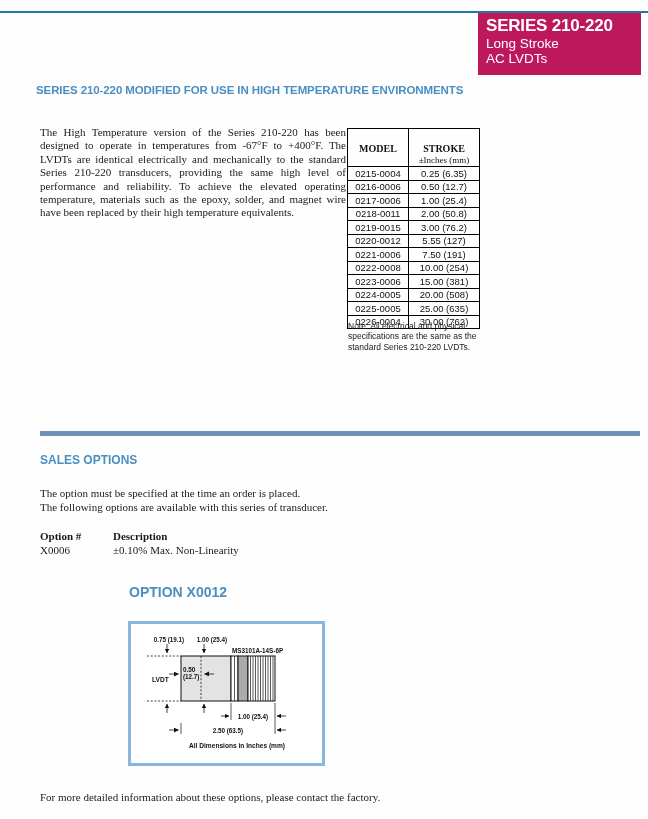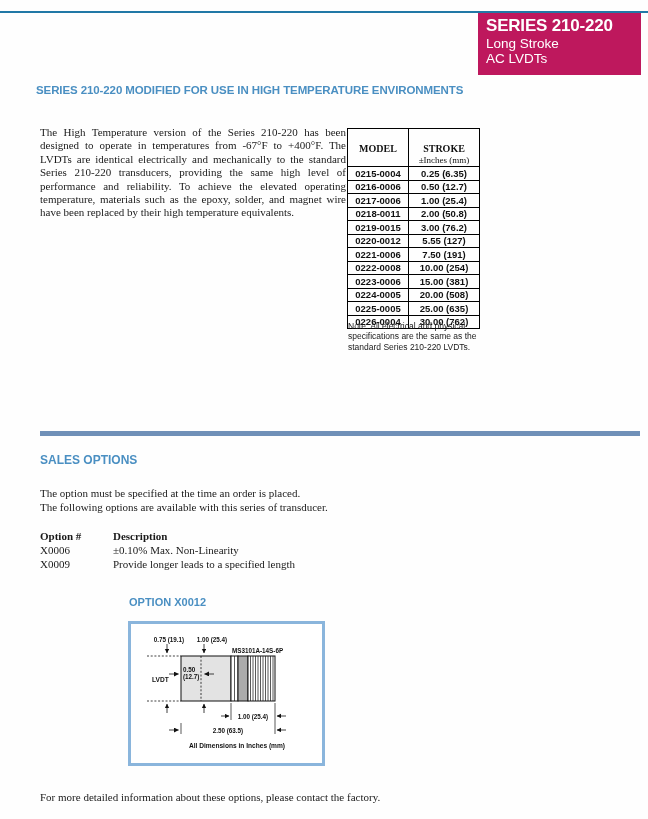--- a/index.html
+++ b/index.html
@@ -13,32 +13,32 @@
   .header-box{
     left:478px;top:13px;width:163px;height:62px;background:#be185d;color:#ffffff;
     box-sizing:border-box;padding:3px 0 0 8px;font-family:"Liberation Sans",sans-serif;
   }
   .hb-title{font-size:17px;font-weight:bold;line-height:20px;letter-spacing:-0.2px;}
   .hb-sub{font-size:13.5px;line-height:15px;}
   
   .blue-heading{color:#4a8fc2;font-family:Liberation Sans, sans-serif;font-weight:bold;}
   .h1{left:36px;top:84px;width:590px;font-size:11.5px;letter-spacing:-0.1px;}
   .h2{left:40px;top:453px;font-size:12px;}
-  .h3{left:129px;top:596px;font-size:11px;}
+  .h3{left:129px;top:584px;font-size:14px;}
   
   .intro-par{left:40px;top:126px;width:306px;font-size:11px;line-height:13.4px;text-align:justify;}
   
   .stroke-table{left:347px;top:128px;border-collapse:collapse;
     font-family:"Liberation Sans",sans-serif;font-size:9.5px;color:#111;}
   .stroke-table td,.stroke-table th{border:1px solid #000;text-align:center;padding:0;}
   .stroke-table th{font-size:10px;vertical-align:top;padding-top:14px;height:23px;font-family:Liberation Serif, serif;}
   .col-model{width:60px;}
   .col-stroke{width:70px;}
   .th-sub{display:block;font-weight:normal;font-size:9px;margin-top:1px;}
-  .stroke-table td{height:12.5px;font-weight:bold;}
+  .stroke-table td{height:12.5px;}
   .table-note{left:348px;top:321px;width:142px;font-family:"Liberation Sans",sans-serif;
     font-size:8.5px;line-height:10.3px;}
   
   .divider{left:40px;top:431px;width:600px;height:5px;background:#7090b8;}
   
   .sales-intro{left:40px;top:486px;width:560px;font-size:11px;line-height:14px;}
   .options-list{left:40px;top:529px;width:560px;font-size:11px;line-height:14px;}
   .opt-row{display:flex;}
   .opt-id{width:73px;flex:none;}
   .opt-desc{flex:1;}
@@ -143,24 +143,20 @@
   </div>
 
   <div class="abs options-list">
     <div class="opt-row">
       <span class="opt-id bold">Option #</span>
       <span class="opt-desc bold">Description</span>
     </div>
     <div class="opt-row">
       <span class="opt-id">X0006</span>
       <span class="opt-desc">±0.10% Max. Non-Linearity</span>
-    </div>
-    <div class="opt-row">
-      <span class="opt-id">X0009</span>
-      <span class="opt-desc">Provide longer leads to a specified length</span>
     </div>
   </div>
 
   <div class="abs blue-heading h3">OPTION X0012</div>
 
   <div class="abs drawing-box">
     <svg width="191" height="139" viewBox="0 0 191 139">
       <defs>
         <marker id="arr" markerWidth="7" markerHeight="7" refX="5.6" refY="3" orient="auto">
           <path d="M0,0 L6,3 L0,6 Z" fill="#111"></path>

